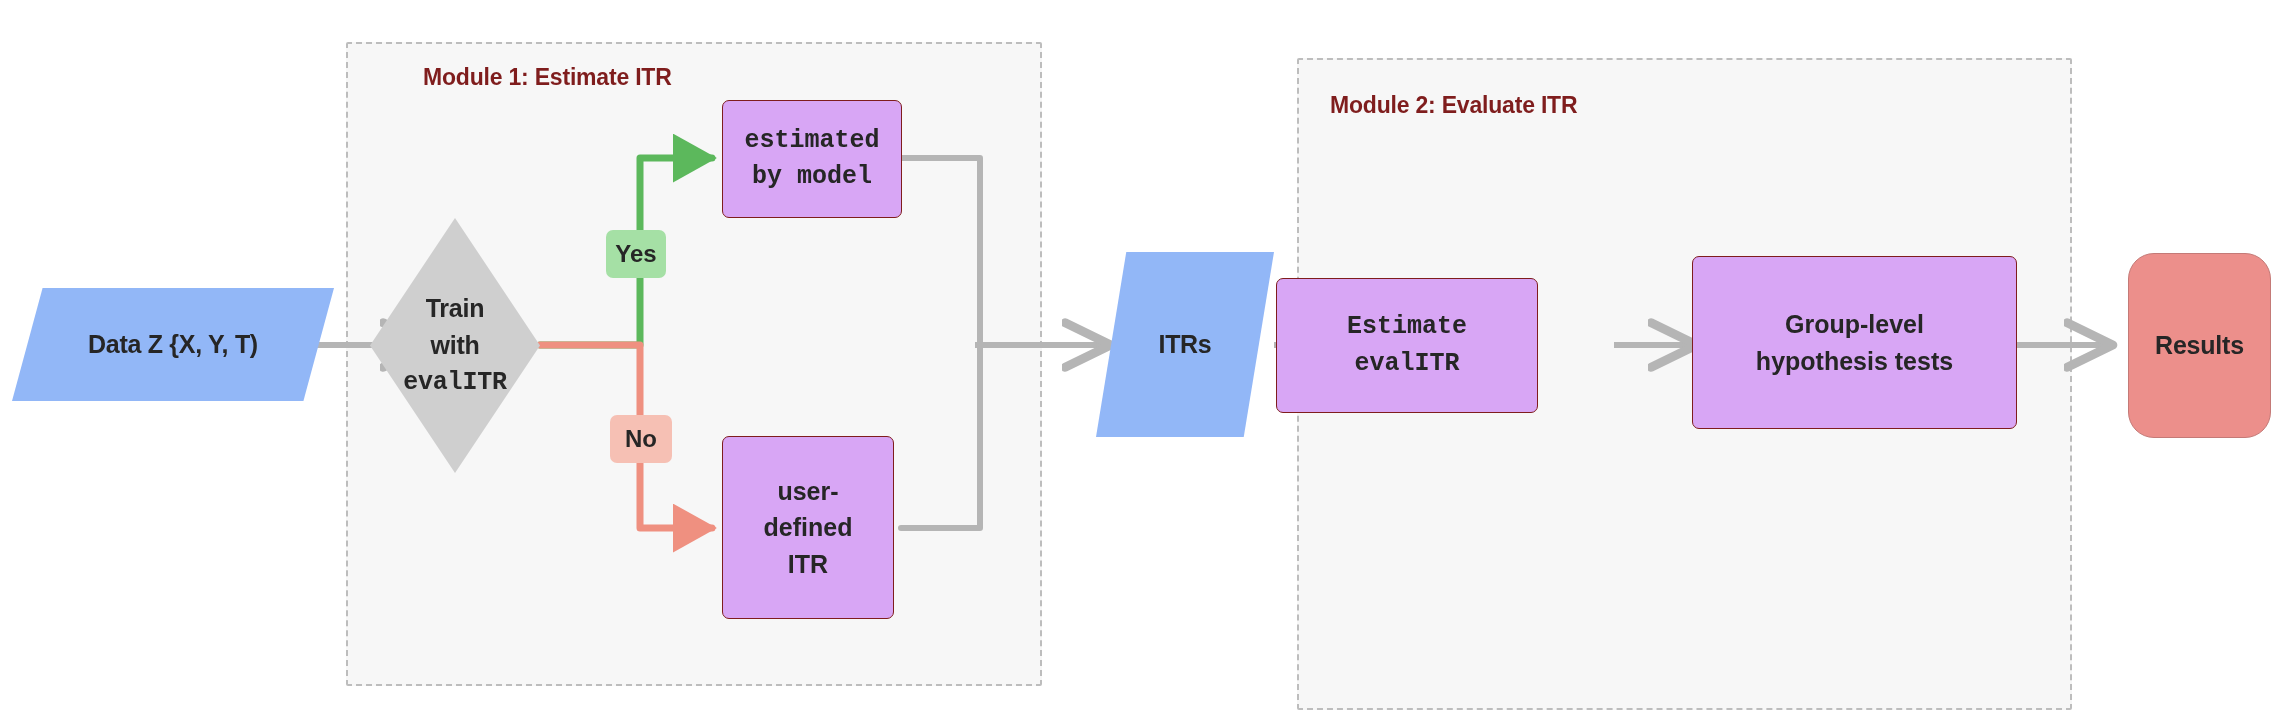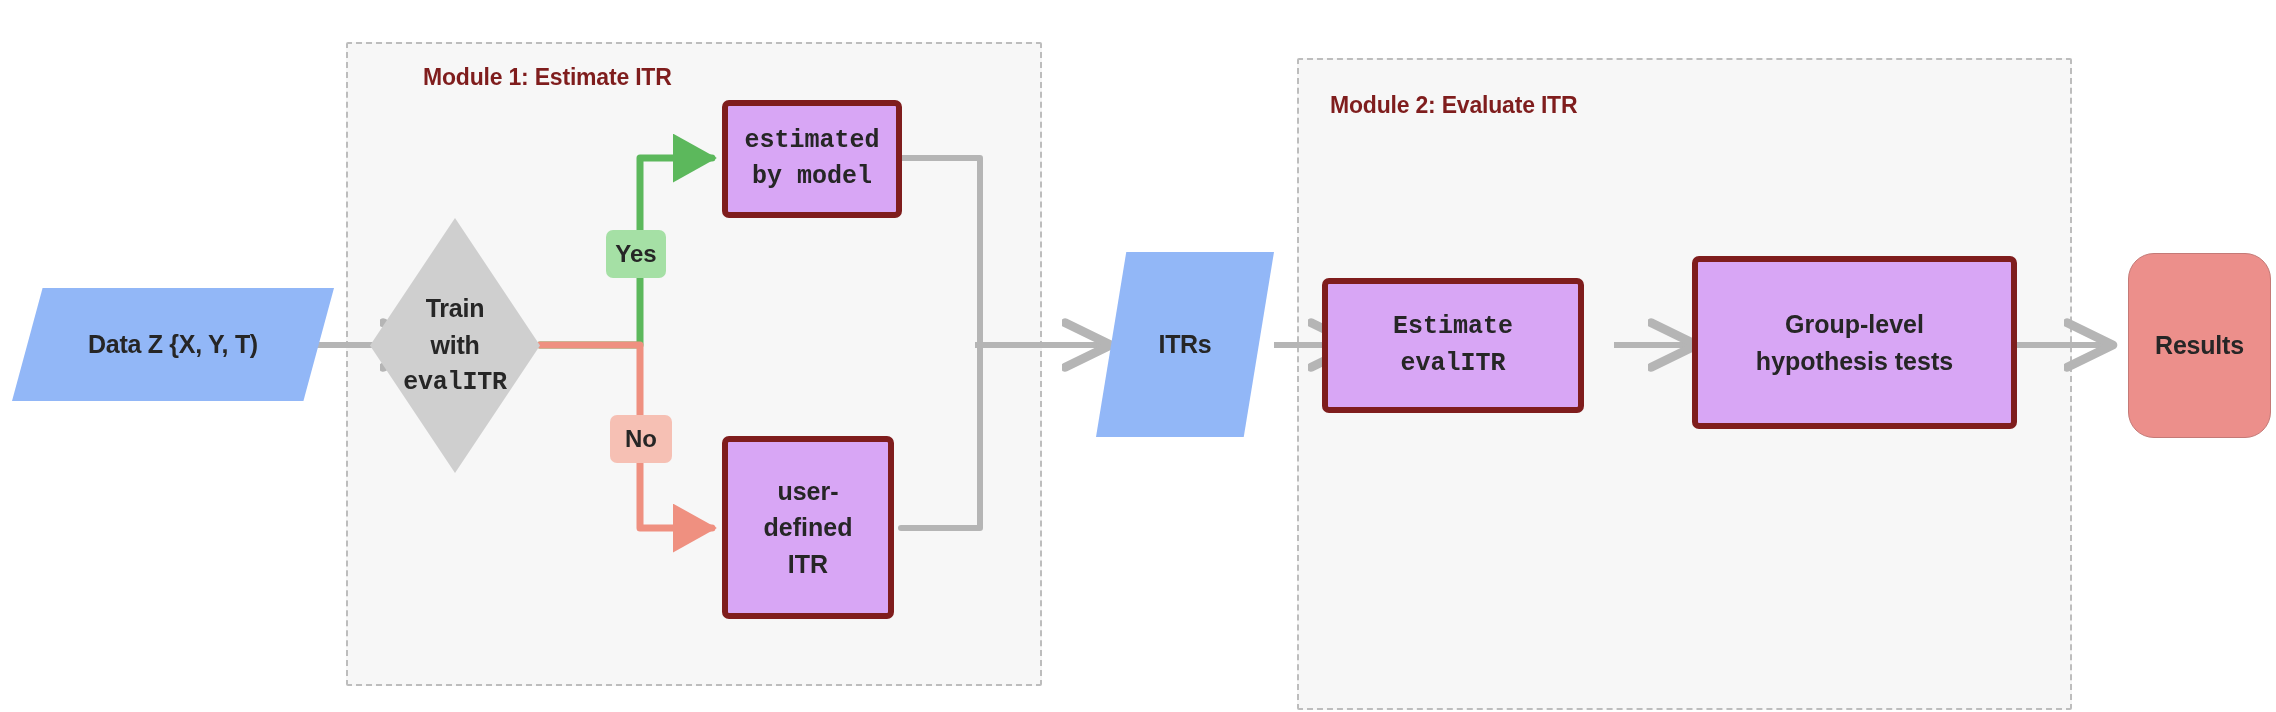--- a/index.html
+++ b/index.html
@@ -12,21 +12,21 @@
   .module-title{position:absolute;font-weight:bold;font-size:23px;color:#7f1d1d;
                 letter-spacing:-0.2px;white-space:nowrap;}
 
   .node{position:absolute;box-sizing:border-box;display:flex;align-items:center;
         justify-content:center;text-align:center;color:#262626;font-weight:bold;}
 
   .para{background:#92b7f7;border:1px solid #9a9a9a;}
   .para .lbl{font-size:25px;letter-spacing:-0.3px;}
   .mono{font-family:"Liberation Mono","DejaVu Sans Mono",monospace;}
 
-  .purple{background:#d8a6f5;border:6px solid #7f1d1d;border-radius:7px;}
+  .purple{background:#d8a6f5;border:1px solid #7f1d1d;border-radius:7px;}
   .purple .lbl{font-size:25px;line-height:1.45;}
 
   .rounded-red{background:#ec8f8b;border:1px solid #c47a77;border-radius:26px;}
   .rounded-red .lbl{font-size:25px;letter-spacing:-0.2px;}
 
   .badge{position:absolute;display:flex;align-items:center;justify-content:center;
          border-radius:7px;font-weight:bold;font-size:24px;color:#262626;}
   .badge.yes{background:#a5e0a5;}
   .badge.no{background:#f6c0b4;}
 </style>
@@ -106,21 +106,21 @@
     </div>
   </div>
 
   <div class="node para" style="left:1096px;top:252px;width:178px;height:185px;
               clip-path:polygon(17% 0%, 100% 0%, 83% 100%, 0% 100%);
               -webkit-clip-path:polygon(17% 0%, 100% 0%, 83% 100%, 0% 100%);
               border:none;background:#92b7f7;">
     <span class="lbl">ITRs</span>
   </div>
 
-  <div class="node purple" style="left:1322px;top:278px;width:262px;height:135px;">
+  <div class="node purple" style="left:1276px;top:278px;width:262px;height:135px;">
     <div class="lbl mono">
       <div>Estimate</div>
       <div>evalITR</div>
     </div>
   </div>
 
   <div class="node rounded-red" style="left:2128px;top:253px;width:143px;height:185px;">
     <span class="lbl">Results</span>
   </div>
 

